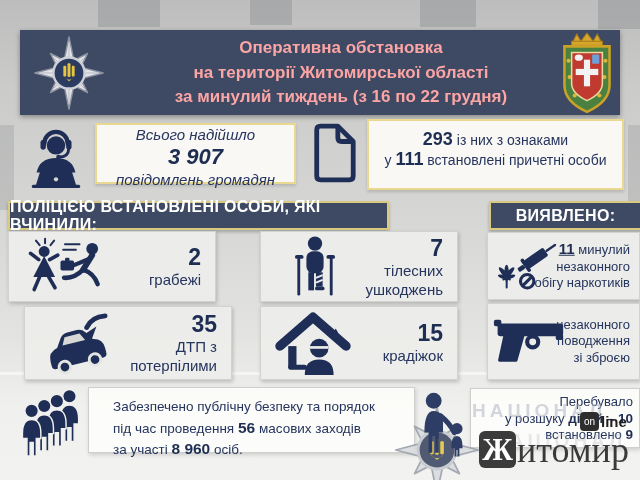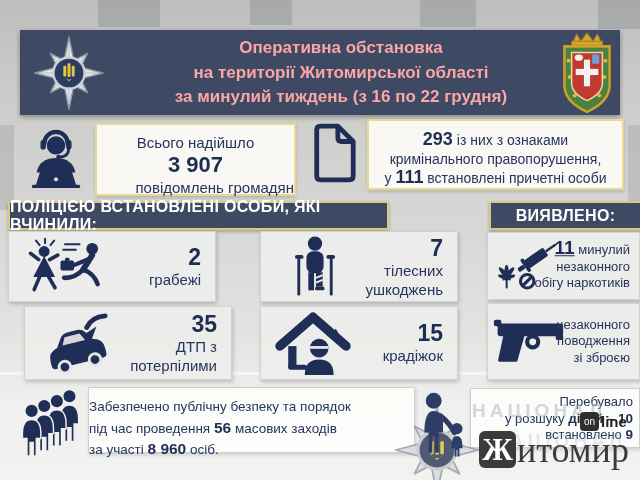--- a/index.html
+++ b/index.html
@@ -18,21 +18,21 @@
   .ybox .big{font-size:22px;font-weight:bold;color:#1e2d52;}
   .ybox .med{font-size:18px;font-weight:bold;color:#1e2d52;}
   
   .bar{position:absolute;height:25px;background:#3e4964;border:2px solid #d9c981;color:#fff;font-weight:bold;font-size:16px;letter-spacing:.3px;display:flex;align-items:center;justify-content:center;box-shadow:0 2px 3px rgba(0,0,0,.25);}
   
   .card{position:absolute;background:rgba(236,236,234,.97);border:1px solid #d2d2d0;box-shadow:1px 2px 4px rgba(0,0,0,.2);}
   .stat{position:absolute;right:14px;top:50%;transform:translateY(-50%);text-align:right;color:#26355e;}
   .stat .num{font-size:23px;font-weight:bold;line-height:25px;color:#1e2d52;}
   .stat .lbl{font-size:15px;line-height:19px;}
   .dstat{position:absolute;right:9px;top:50%;transform:translateY(-50%);text-align:right;color:#26355e;font-size:13px;line-height:16.5px;}
-  .dstat b{font-size:19px;color:#1e2d52;text-decoration:underline;}
+  .dstat b{font-size:15px;color:#1e2d52;text-decoration:underline;}
   .icon{position:absolute;}
   
   .note{position:absolute;background:rgba(252,252,250,.95);border:1px solid #cfcfcd;color:#26355e;box-shadow:1px 2px 4px rgba(0,0,0,.15);}
   .note b{font-size:15.5px;color:#1e2d52;}
   .ghost{position:absolute;color:#aab0bd;font-weight:bold;white-space:nowrap;overflow:hidden;}
   .zh-box{position:absolute;left:479px;top:431px;width:37px;height:37px;background:#3b3b3b;border-radius:6px;color:#fff;
     font-family:"Liberation Serif","DejaVu Serif",serif;font-size:31px;font-weight:bold;text-align:center;line-height:38px;}
   .zh-rest{position:absolute;left:517px;top:432px;color:#3a3a3a;font-family:"Liberation Serif","DejaVu Serif",serif;font-size:36px;line-height:36px;}
   .on-box{position:absolute;left:580px;top:412px;width:19px;height:19px;background:#2e2e2e;border-radius:4px;color:#fff;font-size:10px;font-weight:normal;text-align:center;line-height:19px;}
   .line-text{position:absolute;left:601px;top:412px;color:#1f1f1f;font-weight:bold;font-size:15px;line-height:19px;}
@@ -101,35 +101,34 @@
       <rect x="17" y="13.5" width="5.5" height="10" rx="2.5"></rect>
       <rect x="43.5" y="13.5" width="5.5" height="10" rx="2.5"></rect>
       <path d="M46,23 Q46,31 36,31" fill="none" stroke="#1f2e56" stroke-width="3" stroke-linecap="round"></path>
       <circle cx="35.5" cy="31" r="2.3"></circle>
       <path d="M13,47 Q16,32 33,32 Q50,32 53,47 Z"></path>
       <path d="M12,61 L17,45 H49 L54,61 Z"></path>
       <circle cx="33" cy="54" r="2.2" fill="#d8d8d6"></circle>
       <rect x="8" y="59.5" width="50" height="3.5" rx="1.7"></rect>
     </svg>
   </span>
-  <div class="ybox" style="left:95px;top:123px;width:201px;height:73px;padding-top:8px;box-sizing:border-box;">
+  <div class="ybox" style="left:95px;top:123px;width:201px;height:61px;padding-top:0;box-sizing:border-box;font-style:italic;">
     <div style="font-size:15px;line-height:19px;">Всього надійшло</div>
     <div class="big">3 907</div>
-    <div style="font-size:15px;line-height:19px;text-align:right;">повідомлень громадян</div>
+    <div style="font-size:15px;line-height:19px;">повідомлень громадян</div>
   </div>
 
   <span class="icon" style="left:310px;top:122px;">
     <svg width="48" height="62" viewBox="0 0 50 64">
       <path d="M11,4 H29 L45,20 V56 Q45,60 41,60 H11 Q7,60 7,56 V8 Q7,4 11,4 Z" fill="none" stroke="#1f2e56" stroke-width="5" stroke-linejoin="round"></path>
       <path d="M29,4 V16 Q29,20 33,20 H45" fill="none" stroke="#1f2e56" stroke-width="5" stroke-linejoin="round"></path>
     </svg>
   </span>
   <div class="ybox" style="left:367px;top:119px;width:257px;height:71px;padding-top:9px;box-sizing:border-box;font-size:14px;line-height:18.5px;">
     <div><b class="med">293</b> <span>із них з ознаками</span></div>
-    <div>кримінального правопорушення,</div>
     <div><span>у</span> <b class="med">111</b> <span>встановлені причетні особи</span></div>
   </div>
 
   <div class="bar" style="left:8px;top:201px;width:377px;">ПОЛІЦІЄЮ ВСТАНОВЛЕНІ ОСОБИ, ЯКІ ВЧИНИЛИ:</div>
   <div class="bar" style="left:489px;top:201px;width:149px;">ВИЯВЛЕНО:</div>
 
   <div class="card" style="left:8px;top:231px;width:206px;height:69px;">
     <span class="icon" style="left:8px;top:5px;">
       <svg width="96" height="58" viewBox="0 0 96 64">
         <g stroke="#1f2e56" stroke-width="2.2" stroke-linecap="round">
@@ -291,21 +290,21 @@
       <g>
         <circle cx="25" cy="18.5" r="7"></circle>
         <path d="M15.5,42 Q15.5,27.5 25,27.5 Q34.5,27.5 34.5,42 L34.5,47 L29.8,47 L29.8,65 L26.6,65 L26.6,51 L23.4,51 L23.4,65 L20.2,65 L20.2,47 L15.5,47 Z"></path>
       </g>
       <g>
         <circle cx="12" cy="23.5" r="7"></circle>
         <path d="M2.5,47 Q2.5,32.5 12,32.5 Q21.5,32.5 21.5,47 L21.5,52 L16.8,52 L16.8,70 L13.6,70 L13.6,56 L10.4,56 L10.4,70 L7.2,70 L7.2,52 L2.5,52 Z"></path>
       </g>
     </svg>
   </span>
-  <div class="note" style="left:88px;top:387px;width:327px;height:66px;padding:9px 0;box-sizing:border-box;font-size:13.5px;line-height:20.5px;">
+  <div class="note" style="left:88px;top:387px;width:327px;height:66px;padding:9px 24px;box-sizing:border-box;font-size:13.5px;line-height:20.5px;">
     <div>Забезпечено публічну безпеку та порядок</div>
     <div><span>під час проведення</span> <b>56</b> <span>масових заходів</span></div>
     <div><span>за участі</span> <b>8 960</b> <span>осіб.</span></div>
   </div>
 
   <div class="note" style="left:470px;top:388px;width:170px;height:60px;padding:5px 6px 5px 8px;box-sizing:border-box;text-align:right;font-size:13px;line-height:16.5px;">
     <div>Перебувало</div>
     <div><span>у розшуку</span> <b style="font-size:13.5px;">дітей – 10</b></div>
     <div><span>встановлено</span> <b style="font-size:13.5px;">9</b></div>
   </div>

